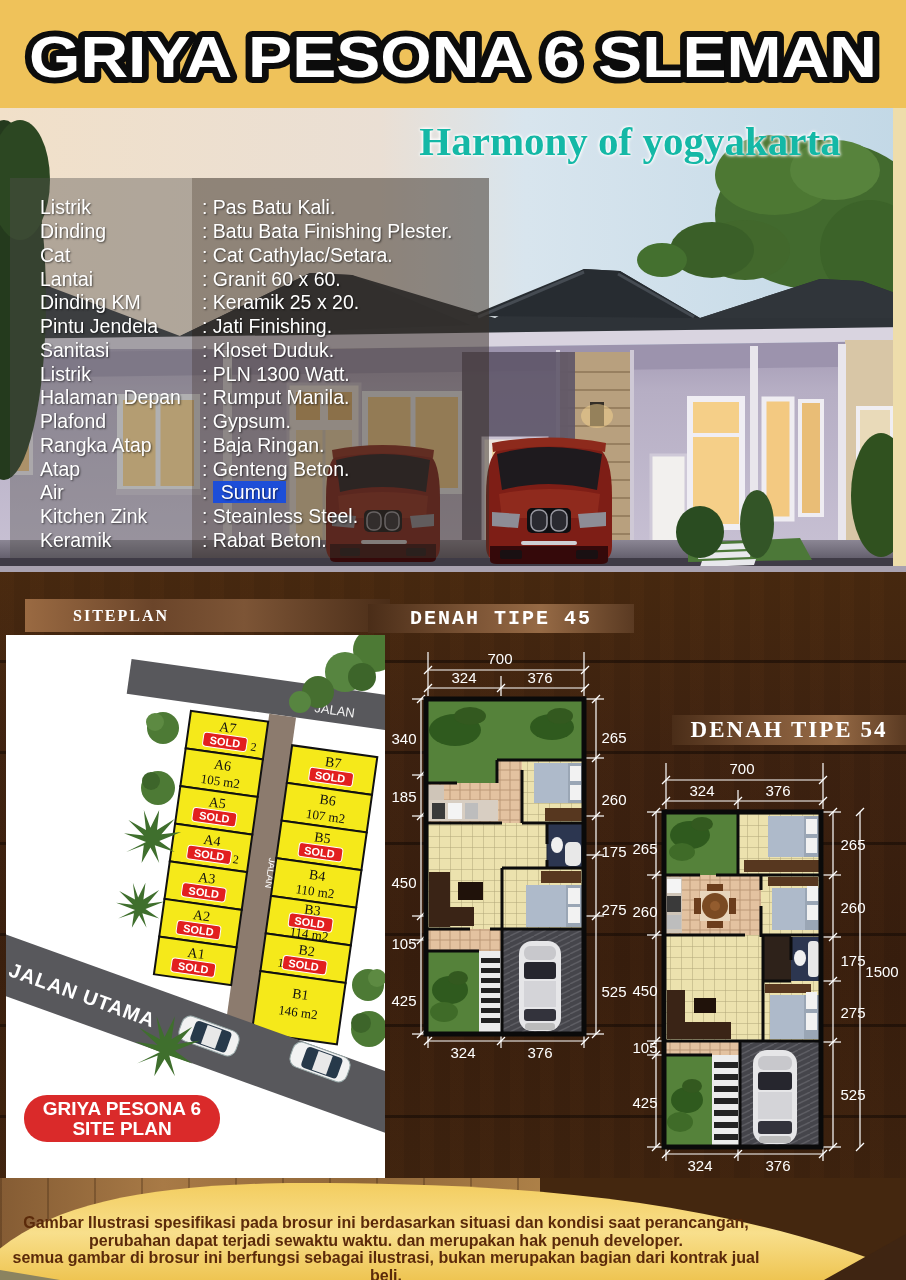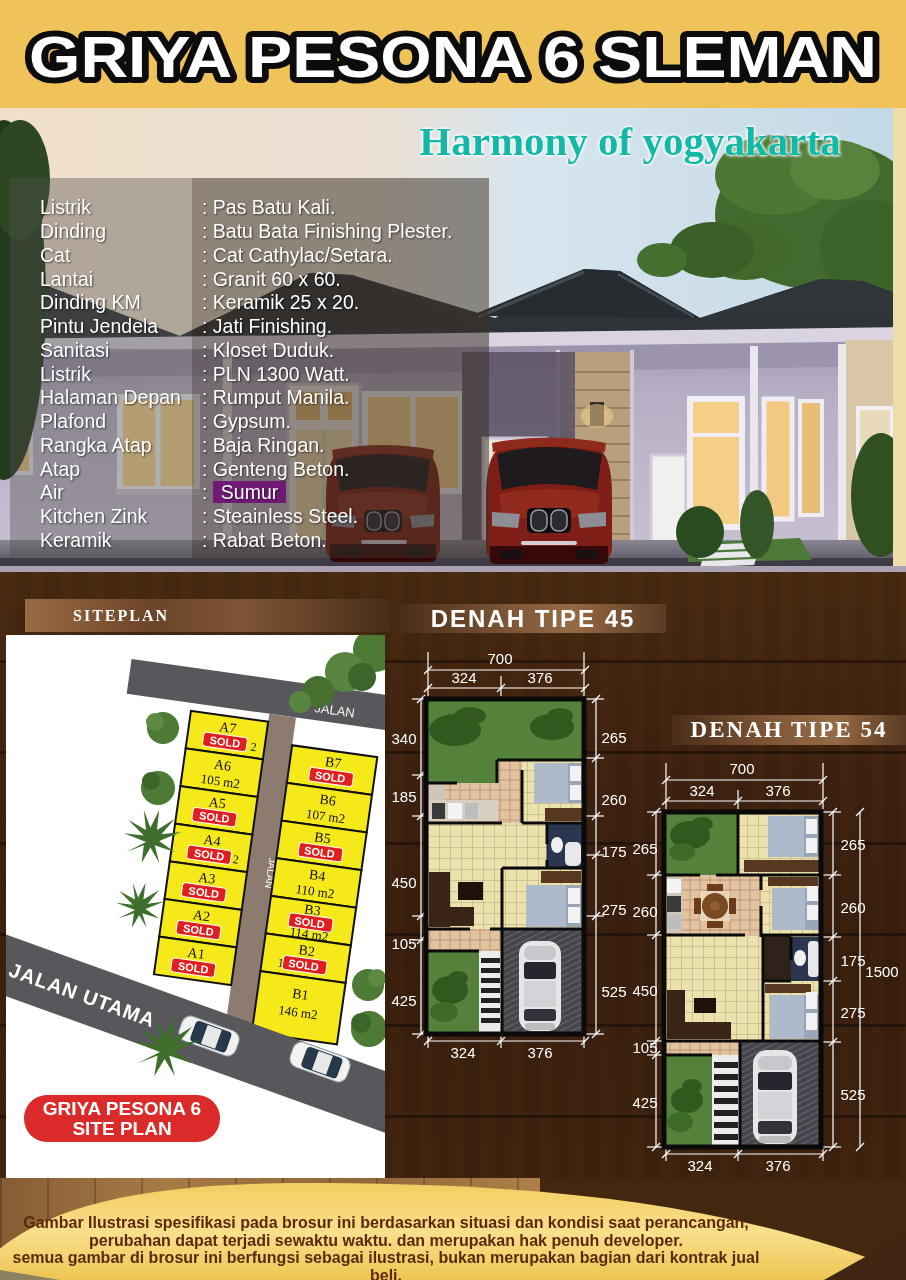--- a/index.html
+++ b/index.html
@@ -249,43 +249,43 @@
   <div class="abs" style="top:363px;"><span class="k">Listrik</span><span>: PLN 1300 Watt.</span></div>
 
   <div class="abs" style="top:386px;"><span class="k">Halaman Depan</span><span>: Rumput Manila.</span></div>
 
   <div class="abs" style="top:410px;"><span class="k">Plafond</span><span>: Gypsum.</span></div>
 
   <div class="abs" style="top:434px;"><span class="k">Rangka Atap</span><span>: Baja Ringan.</span></div>
 
   <div class="abs" style="top:458px;"><span class="k">Atap</span><span>: Genteng Beton.</span></div>
 
-  <div class="abs" style="top:481px;"><span class="k">Air</span><span>: <span style="background:#701a75;padding:0 8px;">Sumur</span></span></div>
+  <div class="abs" style="top:481px;"><span class="k">Air</span><span>: <span style="background:#1d4ed8;padding:0 8px;">Sumur</span></span></div>
 
   <div class="abs" style="top:505px;"><span class="k">Kitchen Zink</span><span>: Steainless Steel.</span></div>
 
   <div class="abs" style="top:529px;"><span class="k">Keramik</span><span>: Rabat Beton.</span></div>
 </div>
 
 <div class="abs" style="left:0;top:572px;width:906px;height:708px;
   background:
    repeating-linear-gradient(180deg, rgba(0,0,0,0) 0 88px, rgba(15,7,3,0.5) 88px 91px),
    repeating-linear-gradient(90deg, rgba(120,70,35,0.045) 0 14px, rgba(0,0,0,0.03) 14px 30px),
    linear-gradient(180deg,#48290f 0%,#3e2210 25%,#381e0d 55%,#41250f 100%);"></div>
 
 <div class="abs" style="left:25px;top:599px;width:365px;height:33px;
   background:linear-gradient(90deg,#9a6a42,#6b452a 35%,#7d5536 60%,#4a2d18);
   color:#fff;font-family:'Liberation Serif',serif;font-weight:bold;font-size:16px;
   letter-spacing:2px;display:flex;align-items:center;">
   <span style="margin-left:48px;">SITEPLAN</span>
     </div>
 
-<div class="abs" style="left:400px;top:604px;width:266px;height:29px;
+<div class="abs" style="left:368px;top:604px;width:266px;height:29px;
   background:linear-gradient(90deg,#4a2d18,#7d5536 40%,#966a45 65%,#5a3a22);
-  color:#fff;font-family:Liberation Sans, sans-serif;font-weight:bold;font-size:24px;
+  color:#fff;font-family:Liberation Mono, monospace;font-weight:bold;font-size:20px;
   letter-spacing:2px;display:flex;align-items:center;justify-content:center;">DENAH TIPE 45</div>
 
 <div class="abs" style="left:672px;top:715px;width:234px;height:30px;
   background:linear-gradient(90deg,#4a2d18,#7d5536 40%,#966a45 70%,#5a3a22);
   color:#fff;font-family:'Liberation Serif',serif;font-weight:bold;font-size:23px;
   letter-spacing:2px;display:flex;align-items:center;justify-content:center;">DENAH TIPE 54</div>
 
 <div class="abs" id="siteplan" style="left:6px;top:635px;width:379px;height:543px;background:#ffffff;overflow:hidden;">
 <svg width="379" height="543" viewBox="0 0 379 543" font-family="Liberation Serif,serif">
 

